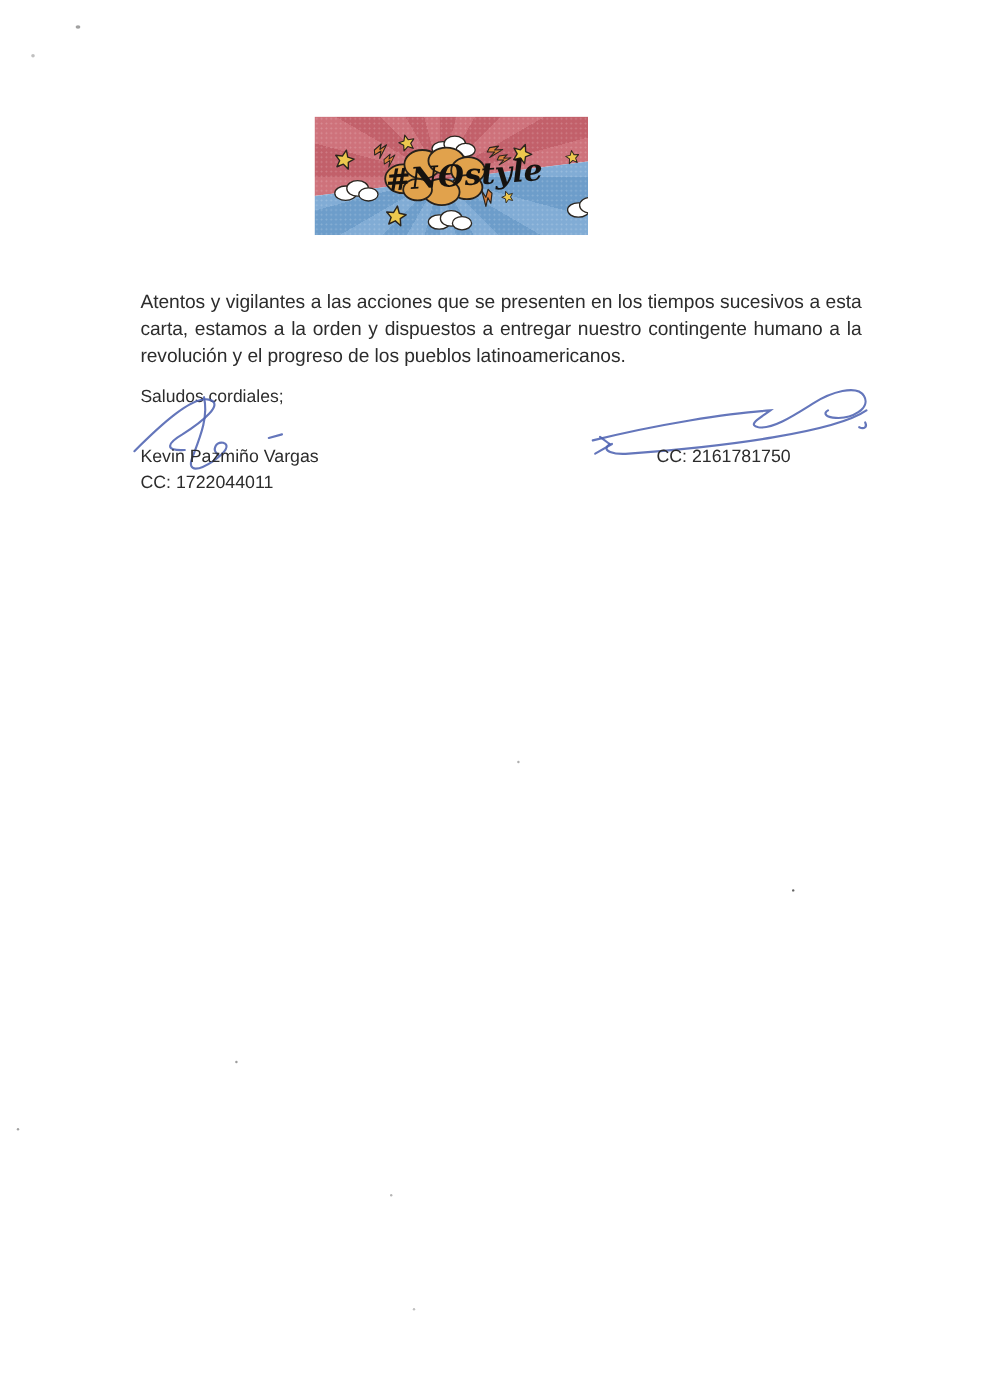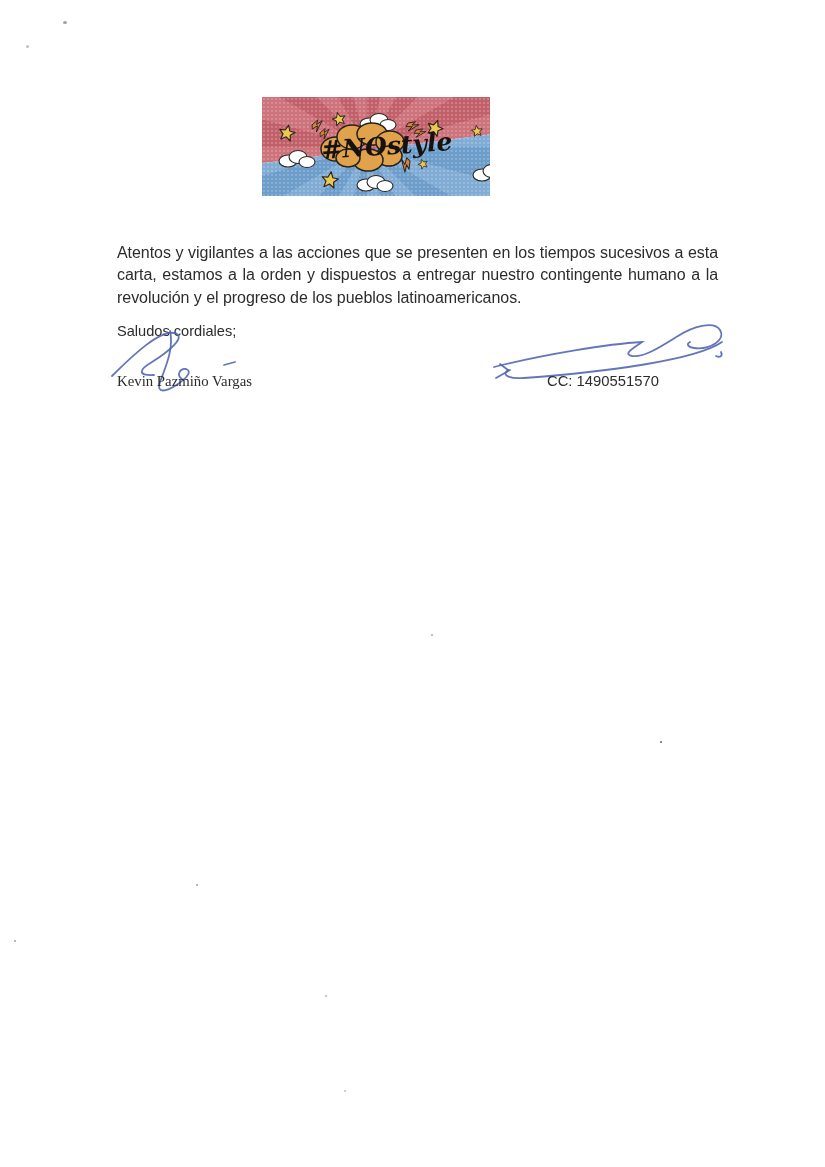--- a/index.html
+++ b/index.html
@@ -38,21 +38,21 @@
     text-align:justify;letter-spacing:-0.05px;
   }
   .closing{
     position:absolute;left:117px;top:323px;
     font-size:14.6px;color:#2c2c2c;
   }
   .sig-block{
     position:absolute;width:260px;
     font-size:14.8px;line-height:22px;color:#2c2c2c;
   }
-  .sig-block.left{left:117px;top:370px;font-family:Liberation Serif, serif;}
+  .sig-block.left{left:117px;top:370px;}
   .sig-block.right{left:547px;top:370px;}
   .sig-svg{position:absolute;pointer-events:none;}
   .sig-svg path{fill:none;stroke:#4f63b2;stroke-width:1.8;stroke-linecap:round;opacity:.88;}
   .speck{position:absolute;border-radius:50%;}
 </style>
 </head>
 <body>
 
 <div class="page">
 
@@ -138,19 +138,20 @@
   <svg class="sig-svg" style="left:484px;top:312px;" width="256" height="80" viewBox="0 0 256 80">
     <path d="M10,55 C62,42 124,32 158,30 C150,36 138,42 148,44 C160,46 178,34 194,24 C208,15 230,8 236,18 C242,28 226,38 210,36 C204,35.5 202,32 206,30"></path>
     <path d="M238,30 C212,48 122,60 40,66 C28,67 16,64 24,58"></path>
     <path d="M26,58 L12,66"></path>
     <path d="M24,58 L16,52"></path>
     <path d="M232,44 C236,46 239,44 237,40"></path>
   </svg>
 
   <div class="sig-block left">
     <div>Kevin Pazmiño Vargas</div>
+    <div>CC: 1722044011</div>
   </div>
 
   <div class="sig-block right">
-    <div>CC: 1490551570</div>
+    <div>CC: 2161781750</div>
   </div>
 
 </div>
 
 </body></html>

